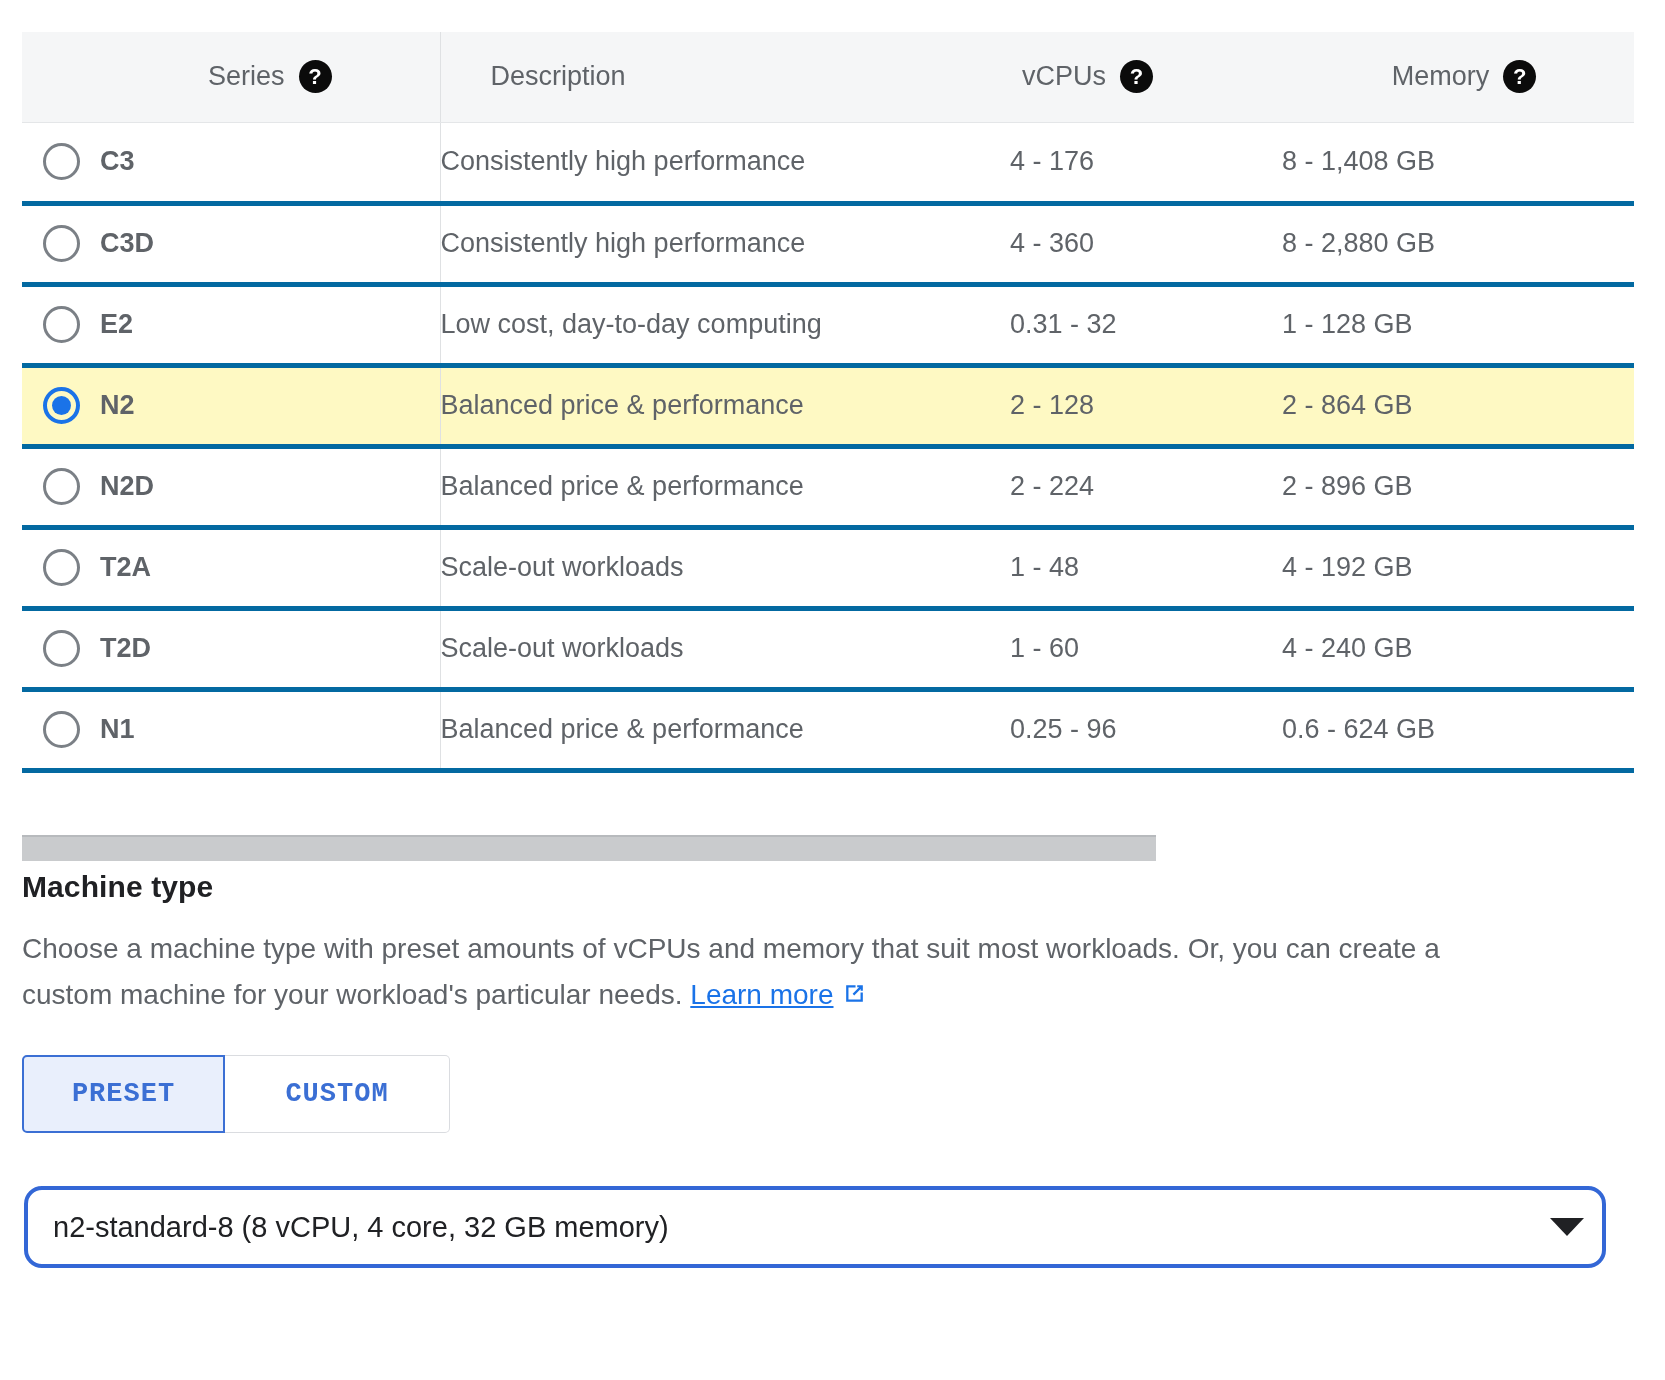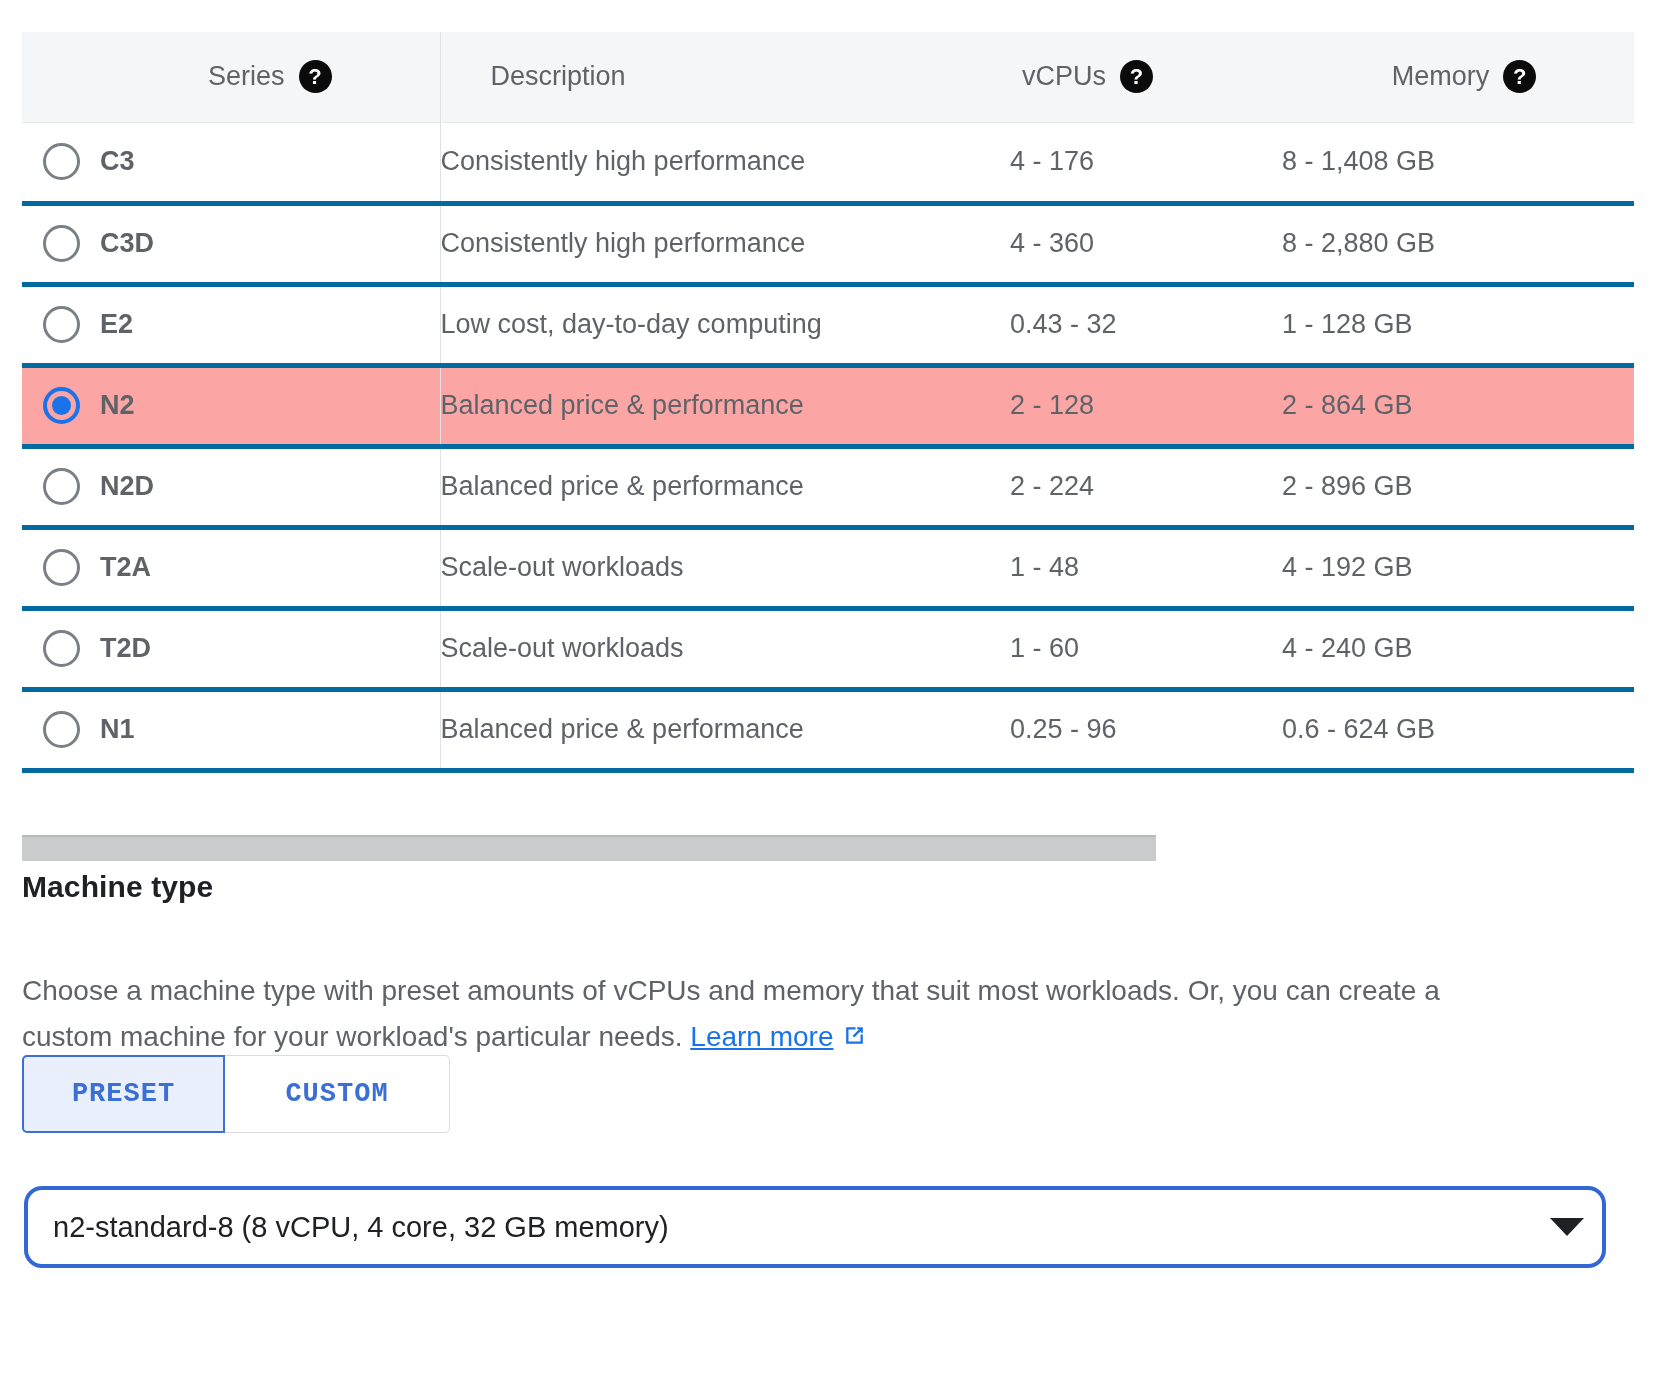--- a/index.html
+++ b/index.html
@@ -73,21 +73,21 @@
 
   table.series-table td {
     height: 81px;
     padding: 0;
     vertical-align: middle;
     border-bottom: 5px solid #0369a1;
     font-size: 27px;
     color: #5f6368;
     background: #ffffff;
   }
-  tr.row-selected td { background: #fca5a5; }
+  tr.row-selected td { background: #fef9c3; }
 
   td.c-radio { text-align: center; }
   td.c-series {
     font-weight: 700;
     color: #202124;
     padding-left: 30px;
     border-right: 1px solid #dfe1e3;
   }
   td.c-desc { padding-left: 50px; }
   td.c-vcpu { padding-left: 12px; }
@@ -134,21 +134,21 @@
   .section-title {
     position: absolute;
     left: 22px; top: 870px;
     font-size: 30px;
     font-weight: 700;
     color: #202124;
     letter-spacing: 0.1px;
   }
   .section-desc {
     position: absolute;
-    left: 22px; top: 968px;
+    left: 22px; top: 926px;
     width: 1480px;
     font-size: 28px;
     line-height: 46px;
     color: #5f6368;
   }
   .learn-more {
     color: #1a73e8;
     text-decoration: underline;
     cursor: pointer;
   }
@@ -280,21 +280,21 @@
             <td class="c-radio"><span class="radio"></span></td>
             <td class="c-series">C3D</td>
             <td class="c-desc">Consistently high performance</td>
             <td class="c-vcpu">4 - 360</td>
             <td class="c-mem">8 - 2,880 GB</td>
           </tr>
           <tr>
             <td class="c-radio"><span class="radio"></span></td>
             <td class="c-series">E2</td>
             <td class="c-desc">Low cost, day-to-day computing</td>
-            <td class="c-vcpu">0.43 - 32</td>
+            <td class="c-vcpu">0.31 - 32</td>
             <td class="c-mem">1 - 128 GB</td>
           </tr>
           <tr class="row-selected">
             <td class="c-radio"><span class="radio checked"></span></td>
             <td class="c-series">N2</td>
             <td class="c-desc">Balanced price &amp; performance</td>
             <td class="c-vcpu">2 - 128</td>
             <td class="c-mem">2 - 864 GB</td>
           </tr>
           <tr>

